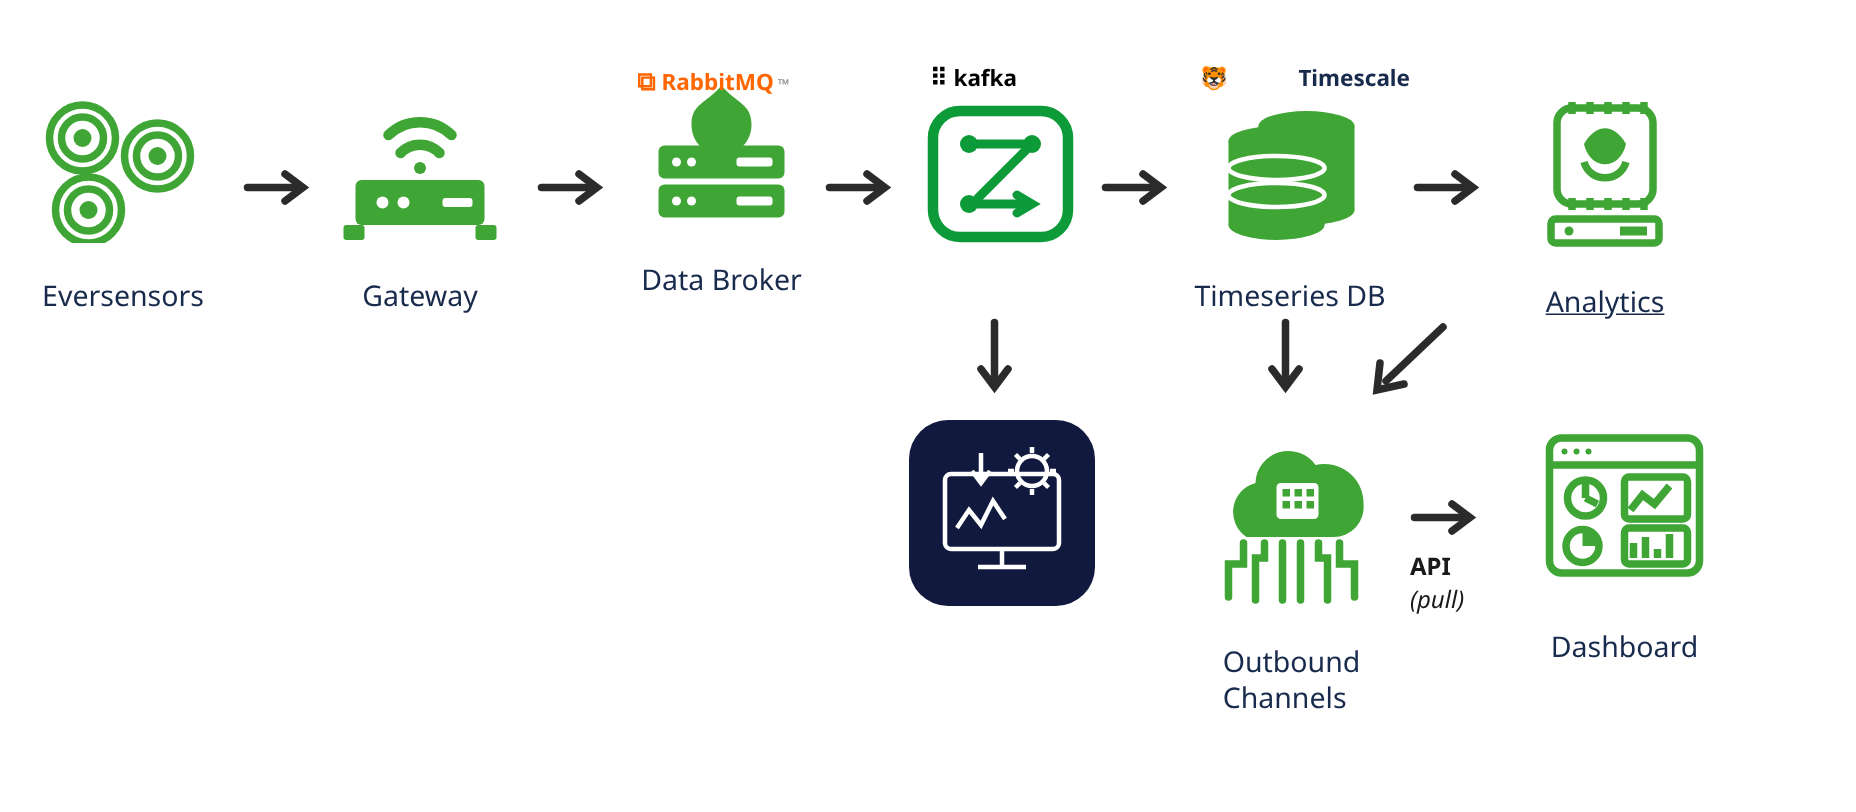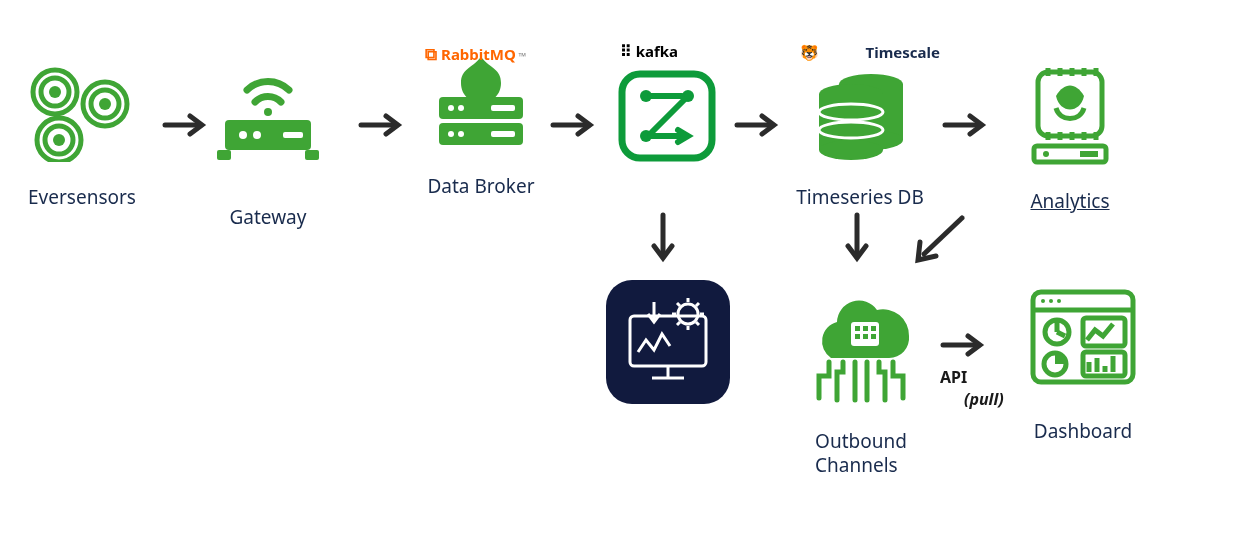--- a/index.html
+++ b/index.html
@@ -27,21 +27,21 @@
           <circle cx="78" cy="42" r="14" fill="none" stroke="#3fa535" stroke-width="5"></circle>
           <circle cx="78" cy="42" r="22" fill="none" stroke="#3fa535" stroke-width="5"></circle>
         <circle cx="32" cy="78" r="6"></circle>
           <circle cx="32" cy="78" r="14" fill="none" stroke="#3fa535" stroke-width="5"></circle>
           <circle cx="32" cy="78" r="22" fill="none" stroke="#3fa535" stroke-width="5"></circle>
       </g>
     </svg>
     <div class="label">Eversensors</div>
   </div>
 
-  <div class="node" style="left:208px;top:70px;width:120px;gap:20px;">
+  <div class="node" style="left:220px;top:70px;width:120px;">
     <svg width="110" height="92" viewBox="0 0 110 92">
       <g fill="#3fa535">
         <path d="M34 20 a30 30 0 0 1 42 0" fill="none" stroke="#3fa535" stroke-width="7" stroke-linecap="round"></path>
         <path d="M42 32 a18 18 0 0 1 26 0" fill="none" stroke="#3fa535" stroke-width="7" stroke-linecap="round"></path>
         <circle cx="55" cy="42" r="4"></circle>
         <rect x="12" y="50" width="86" height="30" rx="4"></rect>
         <rect x="4" y="80" width="14" height="10" rx="2"></rect>
         <rect x="92" y="80" width="14" height="10" rx="2"></rect>
       </g>
       <circle cx="30" cy="65" r="4" fill="#fff"></circle>
@@ -231,21 +231,21 @@
   </div>
 
   <svg class="arrow" style="left:938px;top:330px;" width="50" height="30">
       <g stroke="#2b2b2b" stroke-width="5" fill="none" stroke-linecap="round">
         <line x1="5" y1="15" x2="36" y2="15"></line>
         <path d="M30 6 l12 9 l-12 9"></path>
       </g>
     </svg>
   <div class="sidetext" style="left:940px;top:366px;width:60px;text-align:left;">
     <div>API</div>
-    <div style="font-weight:700;font-style:italic;margin-left:24px;">(pull)</div>
+    <div style="font-weight:400;font-style:italic;">(pull)</div>
   </div>
 
   <div class="node" style="left:1018px;top:286px;width:130px;">
     <svg width="112" height="110" viewBox="0 0 112 110">
       <g fill="none" stroke="#3fa535" stroke-width="5">
         <rect x="6" y="6" width="100" height="90" rx="8"></rect>
         <line x1="6" y1="24" x2="106" y2="24"></line>
         <circle cx="16" cy="15" r="2" fill="#3fa535" stroke="none"></circle>
           <circle cx="24" cy="15" r="2" fill="#3fa535" stroke="none"></circle>
           <circle cx="32" cy="15" r="2" fill="#3fa535" stroke="none"></circle>

